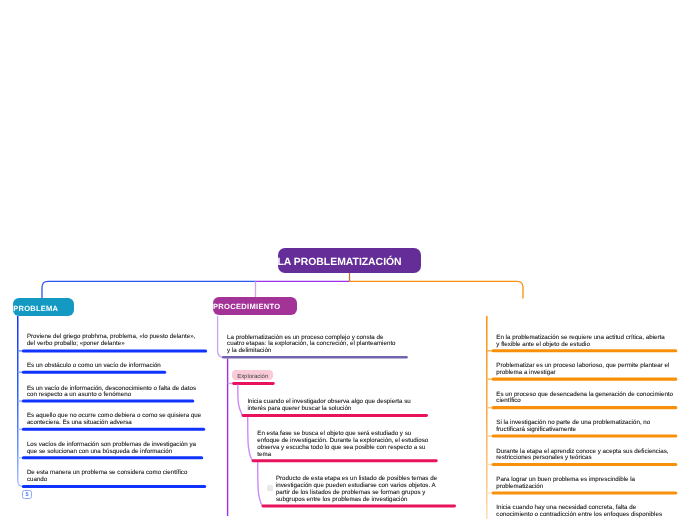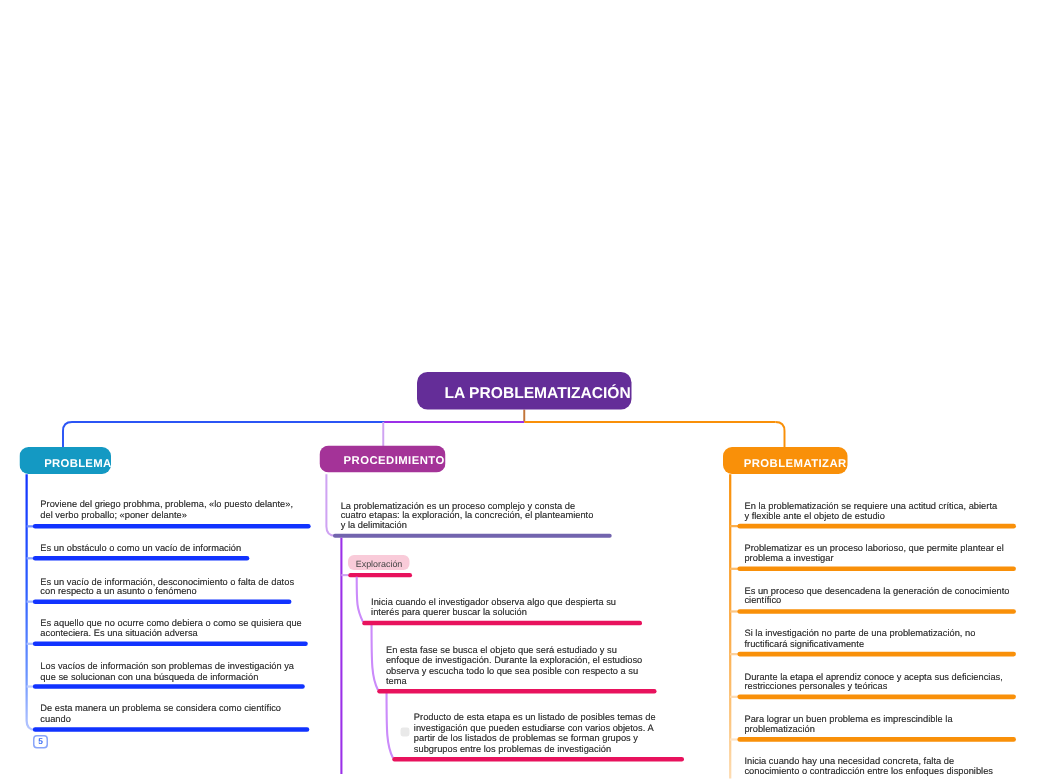--- a/index.html
+++ b/index.html
@@ -2,21 +2,21 @@
 <html><head>
 <meta charset="utf-8">
 <title>La problematizacion</title>
 <style>
   html,body{margin:0;padding:0;background:#ffffff;}
   body{width:696px;height:520px;overflow:hidden;font-family:"Liberation Sans",sans-serif;
        -webkit-font-smoothing:antialiased;text-rendering:geometricPrecision;}
   #stage{position:relative;width:696px;height:520px;background:#fff;transform:translateZ(0);}
   #wires{position:absolute;left:0;top:0;width:696px;height:520px;}
   .node{position:absolute;transform:translateZ(0);box-sizing:border-box;color:#ffffff;font-weight:bold;
-        white-space:nowrap;text-align:right;border-radius:6px;}
+        white-space:nowrap;text-align:left;border-radius:6px;}
   .item{position:absolute;transform:translateZ(0);color:#3a3a3a;font-size:6.2px;line-height:6.85px;letter-spacing:.01px;
         text-shadow:0 0 .22px rgba(60,60,60,.7);}
   .pill{position:absolute;transform:translateZ(0);box-sizing:border-box;height:10.4px;line-height:8.4px;padding-top:2.5px;border-radius:4px;
         font-size:5.95px;color:#434343;text-align:center;}
   .badge{position:absolute;transform:translateZ(0);box-sizing:border-box;width:9.6px;height:9.3px;
          border-radius:2.6px;border:1.05px solid #8aa6fa;color:#3d6ef4;font-size:5.6px;
          line-height:8.6px;text-align:center;font-weight:bold;letter-spacing:0;}
   .chk{position:absolute;width:6.2px;height:6.2px;border-radius:1.6px;background:#e9e9e9;}
 
 </style>
@@ -79,21 +79,20 @@
   <path d="M 486.8 436.09999999999997 L 492.5 436.09999999999997" fill="none" stroke="#fdd19c" stroke-width="1.5"></path>
   <rect x="491.6" y="434.5" width="185.7" height="3.1" rx="1.55" fill="#f99009"></rect>
   <path d="M 486.8 464.55 L 492.5 464.55" fill="none" stroke="#fddbb2" stroke-width="1.5"></path>
   <rect x="491.6" y="463.0" width="185.7" height="3.1" rx="1.55" fill="#f99009"></rect>
   <path d="M 486.8 493.0 L 492.5 493.0" fill="none" stroke="#fee4c6" stroke-width="1.5"></path>
   <rect x="491.6" y="491.4" width="185.7" height="3.1" rx="1.55" fill="#f99009"></rect>
 </svg>
 <div class="node" style="left:277.5px;top:248.1px;width:143px;height:24.7px;line-height:20.2px;background:#642d98;font-size:10.4px;letter-spacing:0px;border-radius:7px;padding-top:4.5px">LA PROBLEMATIZACIÓN</div>
 <div class="node" style="left:13.3px;top:298.4px;width:61px;height:17.7px;line-height:15.5px;background:#1499c3;font-size:7.55px;letter-spacing:0.2px;border-radius:6px;padding-top:2.2px">PROBLEMA</div>
 <div class="node" style="left:213px;top:297px;width:83.5px;height:17.7px;line-height:15.5px;background:#a43398;font-size:7.55px;letter-spacing:0.3px;border-radius:6px;padding-top:2.2px">PROCEDIMIENTO</div>
-<div class="node" style="left:482px;top:298.4px;width:82.5px;height:17.7px;line-height:15.5px;background:#f99009;font-size:7.55px;letter-spacing:0.3px;border-radius:6px;padding-top:2.2px">PROBLEMATIZAR</div>
 <div class="item" style="left:26.9px;top:334.3px;width:174.0px">Proviene del griego probhma, problema, «lo puesto delante», del verbo proballo; «poner delante»</div>
 <div class="item" style="left:26.9px;top:363.3px;width:140.0px">Es un obstáculo o como un vacío de información</div>
 <div class="item" style="left:26.9px;top:385.5px;width:176.0px">Es un vacío de información, desconocimiento o falta de datos con respecto a un asunto o fenómeno</div>
 <div class="item" style="left:26.9px;top:413.4px;width:180.0px">Es aquello que no ocurre como debiera o como se quisiera que aconteciera. Es una situación adversa</div>
 <div class="item" style="left:26.9px;top:442.4px;width:176.0px">Los vacíos de información son problemas de investigación ya que se solucionan con una búsqueda de información</div>
 <div class="item" style="left:26.9px;top:470.3px;width:166.0px">De esta manera un problema se considera como científico cuando</div>
 <div class="badge" style="left:22.3px;top:489.9px">5</div>
 <div class="item" style="left:227.1px;top:334.5px;width:172.0px">La problematización es un proceso complejo y consta de cuatro etapas: la exploración, la concreción, el planteamiento y la delimitación</div>
 <div class="pill" style="left:232.4px;top:370.1px;width:40.6px;background:#f9cbd9">Exploración</div>
 <div class="item" style="left:247.4px;top:399.0px;width:170.0px">Inicia cuando el investigador observa algo que despierta su interés para querer buscar la solución</div>

